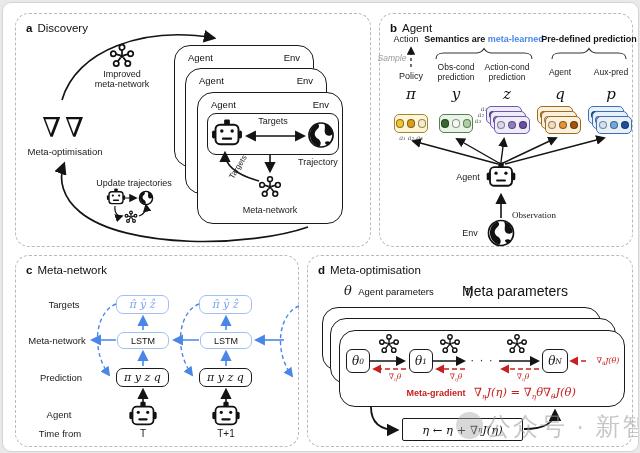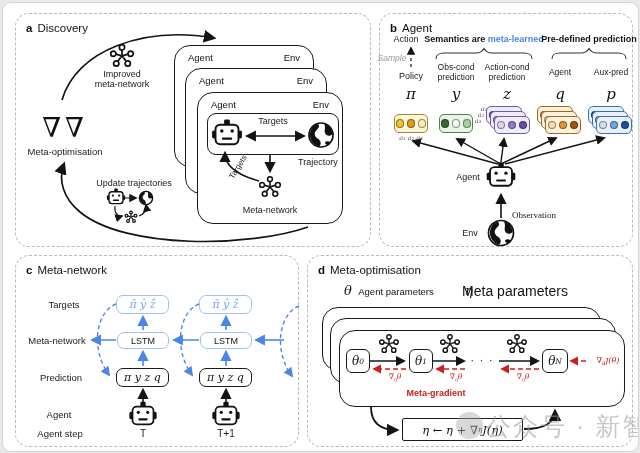--- a/index.html
+++ b/index.html
@@ -313,21 +313,21 @@
           <rect x="10" y="-4" width="3" height="7" rx="1.5" fill="#111"></rect>
           <rect x="-4.5" y="2.2" width="9" height="2" rx="1" fill="#111"></rect>
         </g>
     </svg>
 
     <div class="ptitle"><b>c</b><span>Meta-network</span></div>
     <div class="ctr lbl" style="left:48px;top:48px;font-size:9.5px;">Targets</div>
     <div class="ctr lbl" style="left:41px;top:84px;font-size:9.5px;">Meta-network</div>
     <div class="ctr lbl" style="left:45px;top:121px;font-size:9.5px;">Prediction</div>
     <div class="ctr lbl" style="left:43px;top:158px;font-size:9.5px;">Agent</div>
-    <div class="ctr lbl" style="left:44px;top:177px;font-size:9.5px;">Agent step</div>
+    <div class="ctr lbl" style="left:44px;top:177px;font-size:9.5px;">Time from</div>
 
     <div class="bluebox math" style="left:100px;top:39px;width:53px;height:19px;font-size:11px;color:#7aa3ee;">π̂ ŷ ẑ</div>
     <div class="bluebox math" style="left:183px;top:39px;width:53px;height:19px;font-size:11px;color:#7aa3ee;">π̂ ŷ ẑ</div>
     <div class="bluebox" style="left:101px;top:76px;width:52px;height:17px;font-size:9px;color:#111;">LSTM</div>
     <div class="bluebox" style="left:184px;top:76px;width:52px;height:17px;font-size:9px;color:#111;">LSTM</div>
     <div class="blackbox math" style="left:100px;top:112px;width:53px;height:19px;font-size:11px;">π y z q</div>
     <div class="blackbox math" style="left:183px;top:112px;width:53px;height:19px;font-size:11px;">π y z q</div>
     <div class="ctr lbl" style="left:127px;top:177px;font-size:10px;">T</div>
     <div class="ctr lbl" style="left:210px;top:177px;font-size:10px;">T+1</div>
   </section>
@@ -409,20 +409,21 @@
         <span>θ</span>
         <sub>N</sub>
       </div>
 
     <div class="ctr math red" style="left:87px;top:121px;font-size:7.5px;"><span>∇</span><sub>η</sub><span>θ</span></div>
     <div class="ctr math red" style="left:148px;top:121px;font-size:7.5px;"><span>∇</span><sub>η</sub><span>θ</span></div>
     <div class="ctr math red" style="left:215px;top:121px;font-size:7.5px;"><span>∇</span><sub>η</sub><span>θ</span></div>
     <div class="ctr math red" style="left:300px;top:105px;font-size:8px;"><span>∇</span><sub>θ</sub><span>J(θ)</span></div>
 
     <div class="ctr red" style="left:128px;top:137px;font-size:9px;font-weight:700;">Meta-gradient</div>
+    <div class="ctr math red" style="left:217px;top:137px;font-size:11.5px;"><span>∇</span><sub>η</sub><span>J(η) = ∇</span><sub>η</sub><span>θ</span><span>∇</span><sub>θ</sub><span>J(θ)</span></div>
 
     <div class="blackbox math" style="left:94px;top:162px;width:121px;height:23px;font-size:11.5px;border-radius:2px;border-width:1.5px;">
         <span>η ← η + ∇</span>
         <sub>η</sub>
         <span>J(η)</span>
       </div>
   </section>
 
   <div class="wm-blob" style="left:453px;top:409px;"></div>
   <div class="wm-text" style="left:483px;top:407px;">公众号 · 新智元</div>

